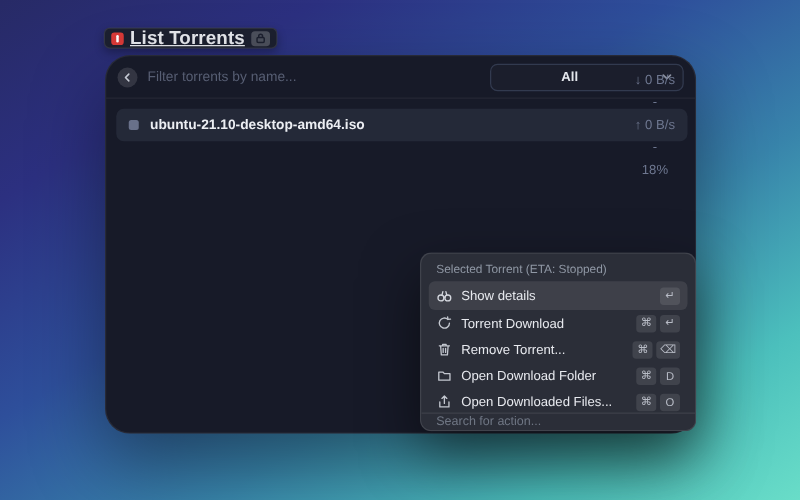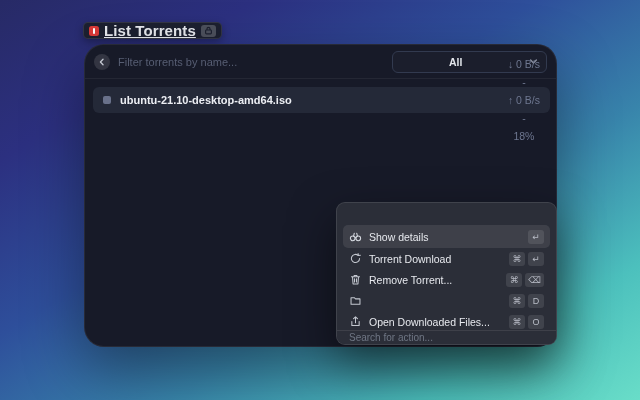--- a/index.html
+++ b/index.html
@@ -113,20 +113,21 @@
       <span>-</span>
       <span>↑ 0 B/s</span>
       <span>-</span>
       <span>18%</span>
     </span>
   </div>
 
 </div>
 
 <div class="panel">
+  <div class="hdr">Selected Torrent (ETA: Stopped)</div>
 
   <div class="items">
 
     <div class="item sel">
       <span class="ic">
         <svg width="13" height="13" viewBox="0 0 16 16" fill="none" stroke="#d3d6dd" stroke-width="1.3" stroke-linecap="round">
           <circle cx="4.6" cy="10.3" r="2.9"></circle>
           <circle cx="11.4" cy="10.3" r="2.9"></circle>
           <path d="M7.3 9.6a1.4 1.4 0 0 1 1.4 0M5.6 7.6 6.5 4m3.9 3.6L9.5 4"></path>
         </svg>
@@ -164,20 +165,21 @@
         <span class="key">⌫</span>
       </span>
     </div>
 
     <div class="item">
       <span class="ic">
         <svg width="13" height="13" viewBox="0 0 16 16" fill="none" stroke="#c3c7cf" stroke-width="1.3" stroke-linejoin="round">
           <path d="M2.5 12.5v-8h4l1.5 1.5h5.5v6.5z"></path>
         </svg>
       </span>
+      <span class="lbl">Open Download Folder</span>
       <span class="keys">
         <span class="key">⌘</span>
         <span class="key">D</span>
       </span>
     </div>
 
     <div class="item">
       <span class="ic">
         <svg width="13" height="13" viewBox="0 0 16 16" fill="none" stroke="#c3c7cf" stroke-width="1.3" stroke-linecap="round" stroke-linejoin="round">
           <path d="M8 9.5v-7M5.6 4.6 8 2.2l2.4 2.4"></path>

